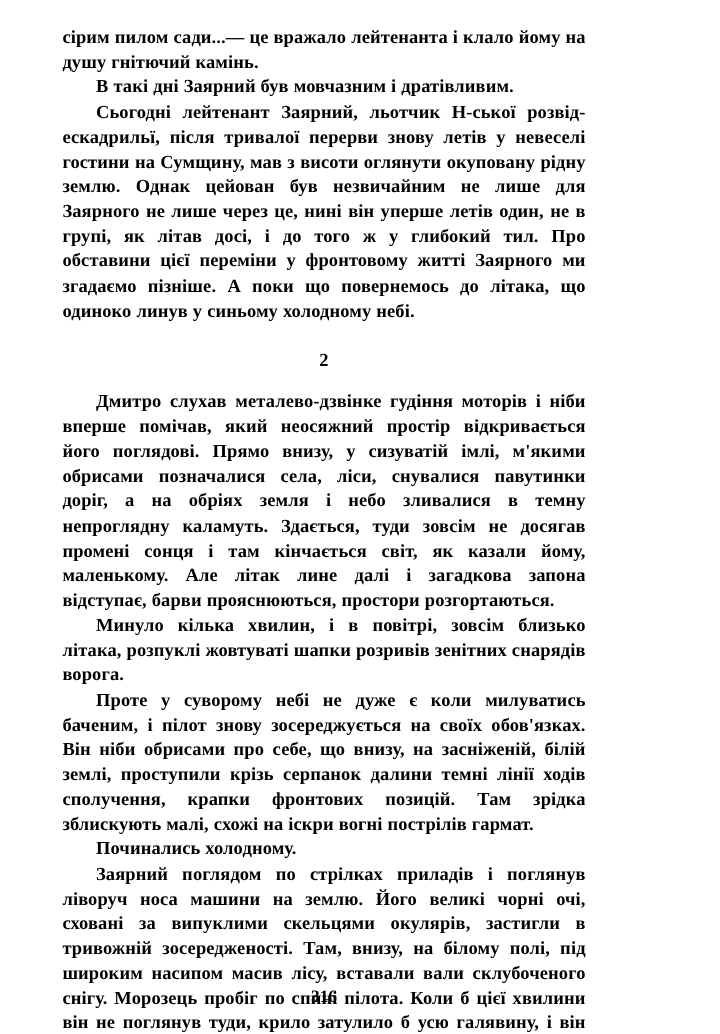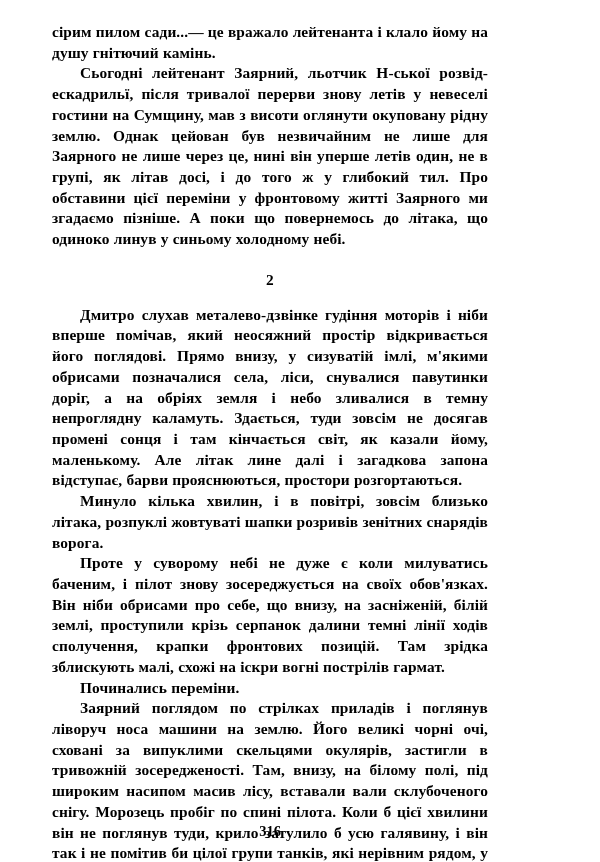--- a/index.html
+++ b/index.html
@@ -58,26 +58,27 @@
     font-family: "Liberation Serif", serif;
   }
 </style>
 </head>
 <body>
 
 <div class="page">
   <div class="body-text">
 
     <p class="para noindent">сірим пилом сади...— це вражало лейтенанта і клало йому на душу гнітючий камінь.</p>
+    <p class="para">В такі дні Заярний був мовчазним і дратівливим.</p>
     <p class="para">Сьогодні лейтенант Заярний, льотчик Н-ської розвід-ескадрильї, після тривалої перерви знову летів у невеселі гостини на Сумщину, мав з висоти оглянути окуповану рідну землю. Однак цейован був незвичайним не лише для Заярного не лише через це, нині він уперше летів один, не в групі, як літав досі, і до того ж у глибокий тил. Про обставини цієї переміни у фронтовому житті Заярного ми згадаємо пізніше. А поки що повернемось до літака, що одиноко линув у синьому холодному небі.</p>
 
     <div class="section-number">2</div>
 
     <p class="para">Дмитро слухав металево-дзвінке гудіння моторів і ніби вперше помічав, який неосяжний простір відкривається його поглядові. Прямо внизу, у сизуватій імлі, м'якими обрисами позначалися села, ліси, снувалися павутинки доріг, а на обріях земля і небо зливалися в темну непроглядну каламуть. Здається, туди зовсім не досягав промені сонця і там кінчається світ, як казали йому, маленькому. Але літак лине далі і загадкова запона відступає, барви прояснюються, простори розгортаються.</p>
     <p class="para">Минуло кілька хвилин, і в повітрі, зовсім близько літака, розпуклі жовтуваті шапки розривів зенітних снарядів ворога.</p>
     <p class="para">Проте у суворому небі не дуже є коли милуватись баченим, і пілот знову зосереджується на своїх обов'язках. Він ніби обрисами про себе, що внизу, на засніженій, білій землі, проступили крізь серпанок далини темні лінії ходів сполучення, крапки фронтових позицій. Там зрідка зблискують малі, схожі на іскри вогні пострілів гармат.</p>
-    <p class="para">Починались переміни.</p>
+    <p class="para">Починались холодному.</p>
     <p class="para">Заярний поглядом по стрілках приладів і поглянув ліворуч носа машини на землю. Його великі чорні очі, сховані за випуклими скельцями окулярів, застигли в тривожній зосередженості. Там, внизу, на білому полі, під широким насипом масив лісу, вставали вали склубоченого снігу. Морозець пробіг по спині пілота. Коли б цієї хвилини він не поглянув туди, крило затулило б усю галявину, і він так і не помітив би цілої групи танків, які нерівним рядом, у розгорнутому строю йшли в атаку.</p>
     <p class="para">— Зліва «коробочки»,— спокійно проказав Дмитро і обернувся до штурмана.</p>
 
   </div>
   <div class="page-number">316</div>
 </div>
 
 </body></html>

